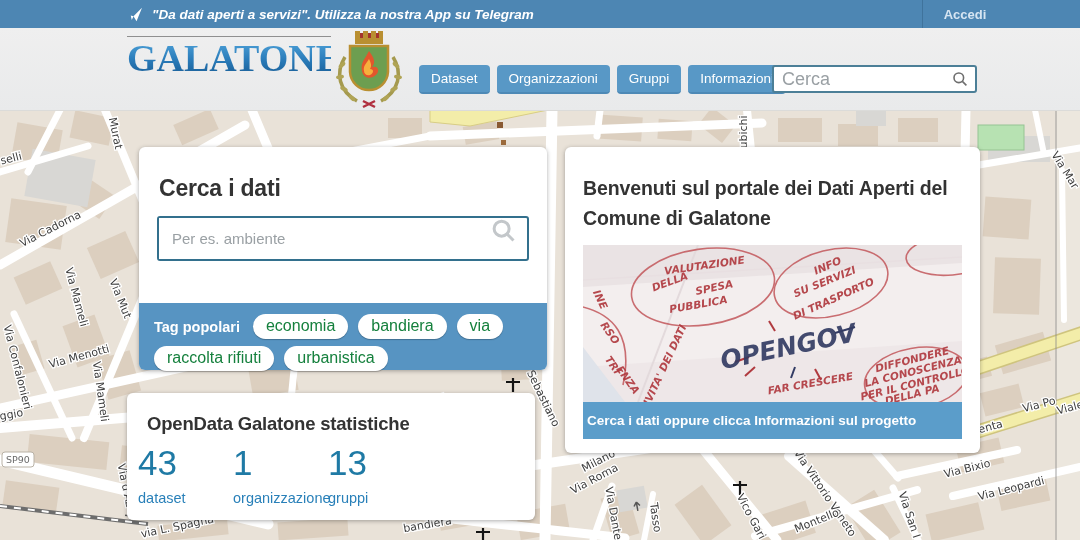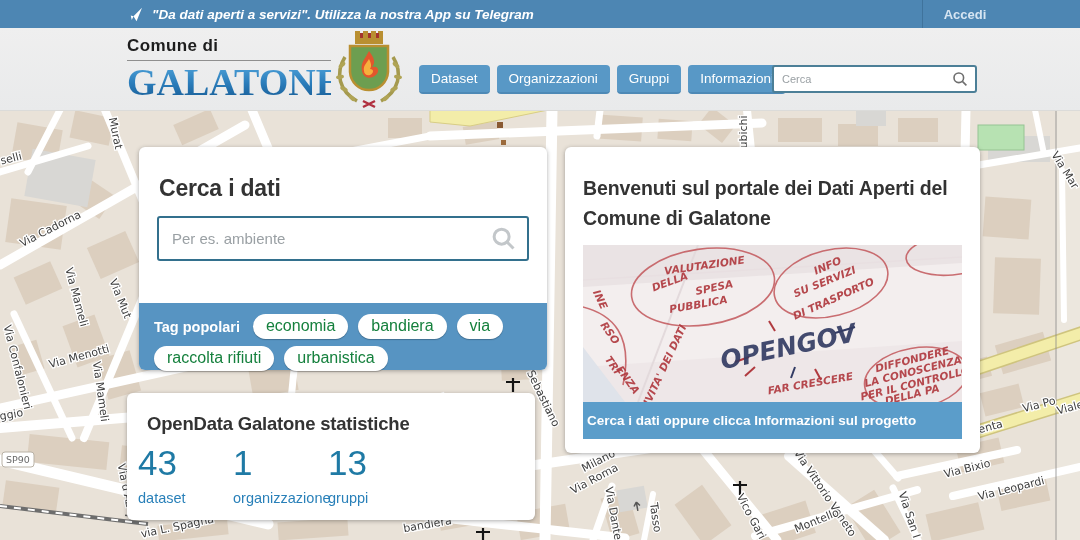--- a/index.html
+++ b/index.html
@@ -29,37 +29,37 @@
               background:linear-gradient(180deg,#55a9de 0%,#2a7cba 55%,#175a92 100%);
               -webkit-background-clip:text;background-clip:text;
               -webkit-text-fill-color:transparent;}
   .crest{position:absolute;left:333px;top:1px;}
   .nav{position:absolute;left:419px;top:37px;display:flex;gap:7px;}
   .nav button{background:var(--c-accent,#5898c6);border:none;cursor:pointer;
               border-bottom:2px solid #4d89b6;color:#fff;font-size:13.5px;
               padding:6px 12px;border-radius:4px;font-family:inherit;}
   .hsearch{position:absolute;left:772px;top:37px;width:205px;height:28px;background:#fff;
            border:2px solid #4c7f97;border-radius:3px;display:flex;align-items:center;box-sizing:border-box;}
-  .hsearch input{flex:1;border:none;outline:none;font-size:11px;color:#333;
+  .hsearch input{flex:1;border:none;outline:none;font-size:18px;color:#333;
                  padding:0 8px;font-family:inherit;background:transparent;min-width:0;}
   .hsearch .mag{margin-right:7px;flex:none;cursor:pointer;}
 
   
   #map{position:absolute;top:110px;left:0;z-index:0;display:block;}
   .mlabel{font-size:11px;fill:#3d3d3d;stroke:#fff;stroke-width:2.6px;paint-order:stroke;
           text-anchor:middle;font-family:"DejaVu Sans",sans-serif;}
   .badge-t{font-size:9.5px;fill:#6b6b6b;text-anchor:middle;font-family:"DejaVu Sans",sans-serif;}
 
   
   .card{position:absolute;background:#fff;border-radius:6px;
         box-shadow:0 1px 4px rgba(50,50,50,.4);z-index:2;}
   #card-search{left:139px;top:147px;width:408px;height:223px;}
   #card-search h2{margin:28px 20px 14px;font-size:23px;color:#333;letter-spacing:-.2px;}
   .big-search{margin:0 18px;height:45px;border:2px solid var(--c-input-border,#33708d);
-              border-radius:3px;display:flex;align-items:center;box-sizing:border-box;}
+              border-radius:3px;display:flex;box-sizing:border-box;}
   .big-search input{flex:1;border:none;outline:none;padding:0 13px;font-size:15px;
                     color:#444;font-family:inherit;min-width:0;}
   .big-search input::placeholder,.hsearch input::placeholder{color:#9aa0a4;}
   .big-search .mag{margin-right:11px;flex:none;cursor:pointer;}
   .tagband{position:absolute;left:0;right:0;bottom:0;height:67px;
            background:var(--c-tag-band,#5794c2);border-radius:0 0 6px 6px;
            padding:11px 15px;box-sizing:border-box;display:flex;flex-wrap:wrap;
            gap:7px 10px;align-items:center;align-content:flex-start;}
   .tlabel{color:#fff;font-weight:bold;font-size:14.5px;margin-right:3px;text-align:right;}
   .tag{background:#fff;border-radius:13px;padding:3px 13px 4px;font-size:16px;color:#15803d;
@@ -281,21 +281,20 @@
     <svg width="17" height="15" viewBox="0 0 24 22">
       <path d="M1 11 L23 1 L15 21 L10.5 13.5 L23 1 M10.5 13.5 L8 19 L6.5 12.5 Z" fill="#fff"></path>
     </svg>
     <span>"Da dati aperti a servizi". Utilizza la nostra App su Telegram</span>
   </div>
   <div class="login">Accedi</div>
 </div>
 
 <div class="header">
   <div class="brand">
-    <div class="brand-pre">Comune di</div>
     <div class="brand-name">GALATONE</div>
   </div>
 
   <svg class="crest" width="72" height="80" viewBox="0 0 72 80">
 
     <path d="M12 28 C2 44 6 62 24 72" stroke="#a59a4e" stroke-width="3.5" fill="none"></path>
     <path d="M60 28 C70 44 66 62 48 72" stroke="#a59a4e" stroke-width="3.5" fill="none"></path>
     <g fill="#b0a455">
       <ellipse cx="9" cy="36" rx="4" ry="2" transform="rotate(-40 9 36)"></ellipse>
       <ellipse cx="7" cy="48" rx="4" ry="2" transform="rotate(-10 7 48)"></ellipse>

